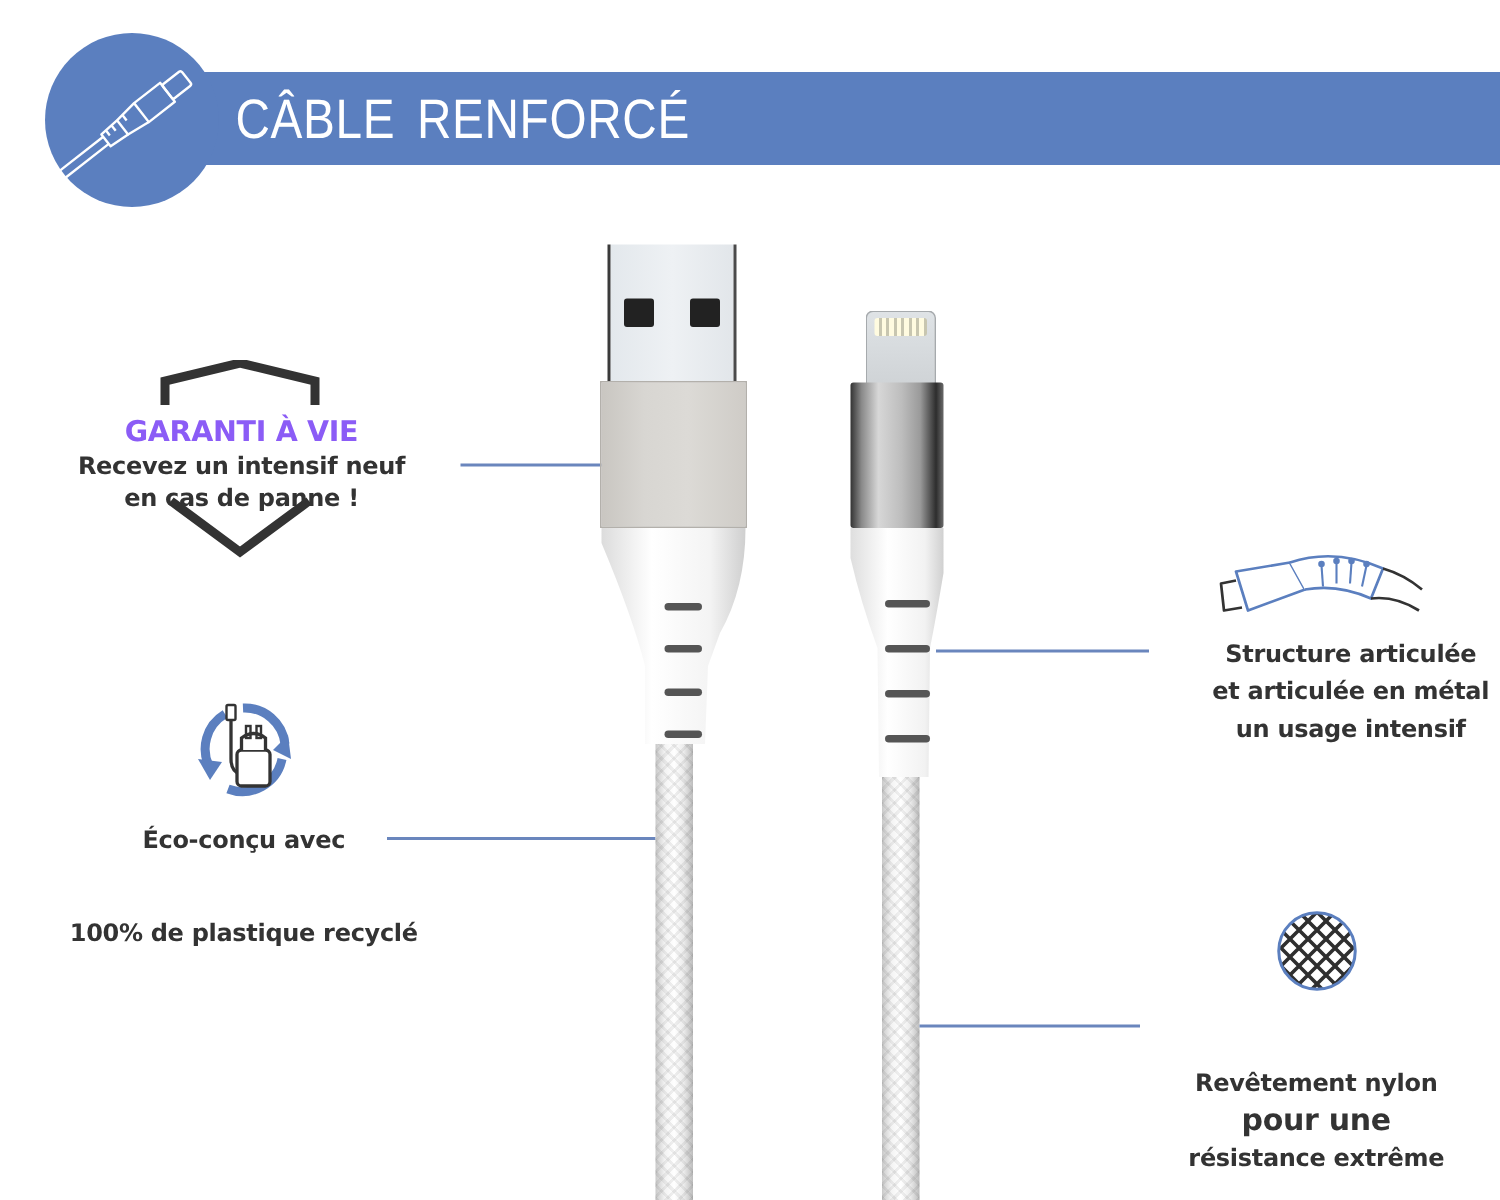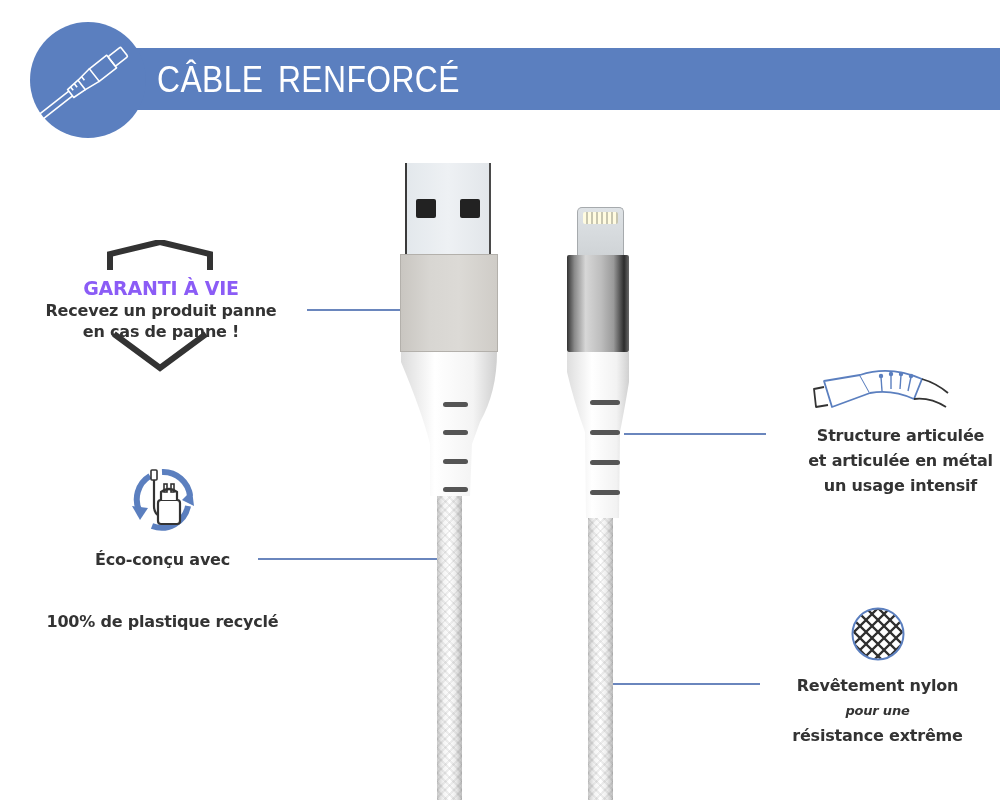--- a/index.html
+++ b/index.html
@@ -99,21 +99,21 @@
 <div class="abs banner-title">CÂBLE RENFORCÉ</div>
 
 <div class="abs" style="left:104px; top:240px;">
   <svg width="112" height="134" viewBox="0 0 112 134">
     <path d="M6 30 L6 14 L56 2 L106 14 L106 30" fill="none" stroke="#333" stroke-width="6" stroke-linejoin="miter"></path>
     <path d="M10 94 L56 128 L102 94" fill="none" stroke="#333" stroke-width="6" stroke-linejoin="miter"></path>
   </svg>
 </div>
 <div class="abs feat-text" style="left:30px; top:276px; width:262px;">
   <span class="feat-line accent-title" style="font-size:19px; line-height:24px;">GARANTI À VIE</span>
-  <span class="feat-line" style="font-size:16px; line-height:21px;">Recevez un produit panne</span>
+  <span class="feat-line" style="font-size:16px; line-height:21px;">Recevez un intensif neuf</span>
   <span class="feat-line" style="font-size:16px; line-height:21px;">en cas de panne !</span>
 </div>
 <div class="abs connector-line" style="left:307px; top:309px; width:94px;"></div>
 
 <div class="abs" style="left:128px; top:466px;">
   <svg width="70" height="66" viewBox="0 0 70 66">
     <path d="M12 46 A27 27 0 0 1 22 10" fill="none" stroke="#5b7fbf" stroke-width="6"></path>
     <path d="M4 40 L12 54 L20 42 Z" fill="#5b7fbf"></path>
     <path d="M34 6 A27 27 0 0 1 62 30" fill="none" stroke="#5b7fbf" stroke-width="6"></path>
     <path d="M24 60 A27 27 0 0 0 60 40" fill="none" stroke="#5b7fbf" stroke-width="6"></path>
@@ -221,16 +221,16 @@
         <path d="M40 2 l-6 6 l6 6 l-6 6 l6 6 l-6 6 l6 6 l-6 6 l6 6 l-6 6"></path>
         <path d="M40 2 l6 6 l-6 6 l6 6 l-6 6 l6 6 l-6 6 l6 6 l-6 6 l6 6"></path>
         <path d="M52 2 l-6 6 l6 6 l-6 6 l6 6 l-6 6 l6 6 l-6 6 l6 6 l-6 6"></path>
       </g>
     </g>
     <circle cx="28" cy="28" r="25.5" fill="none" stroke="#5b7fbf" stroke-width="2"></circle>
   </svg>
 </div>
 <div class="abs connector-line" style="left:613px; top:683px; width:147px;"></div>
 <div class="abs feat-text" style="left:770px; top:673px; width:215px;">
-  <span class="feat-line" style="font-size:16px; line-height:25px;">Revêtement nylon</span>
-  <span class="feat-line" style="font-size:13px; line-height:25px;font-style:italic;">pour une</span>
+  <span class="feat-line" style="font-size:16px; line-height:25px;margin-top:36px;">Revêtement nylon</span>
+  <span class="feat-line" style="font-size:20px; line-height:25px;">pour une</span>
   <span class="feat-line" style="font-size:16px; line-height:25px;">résistance extrême</span>
 </div>
 
 </body></html>

